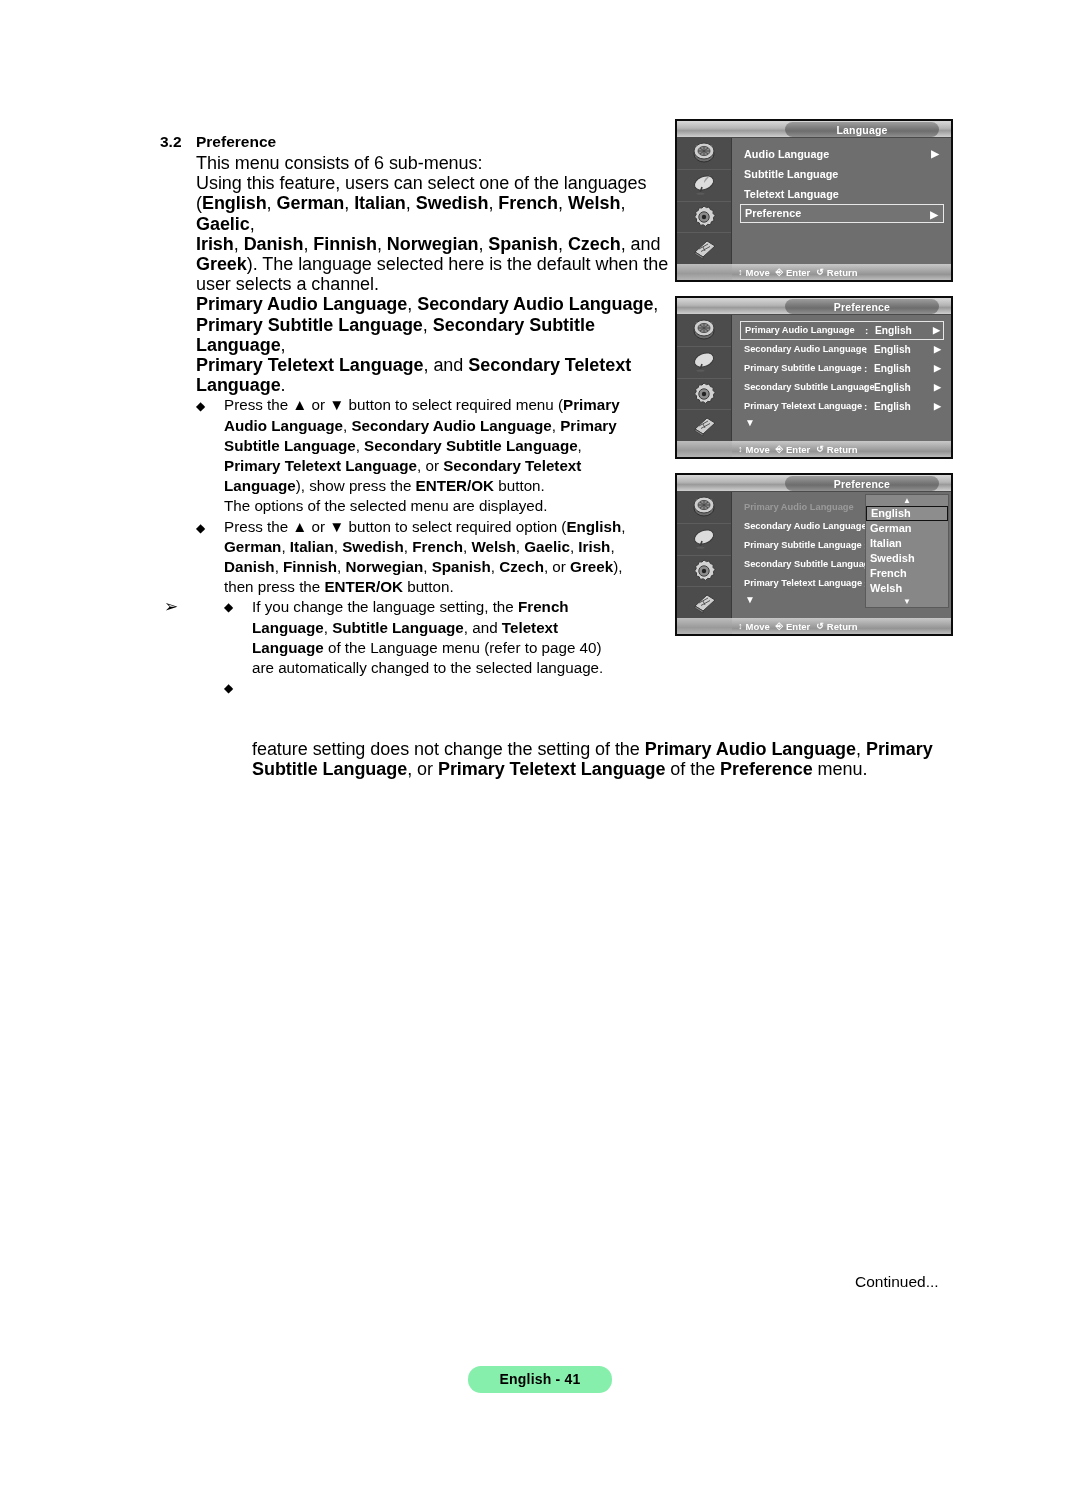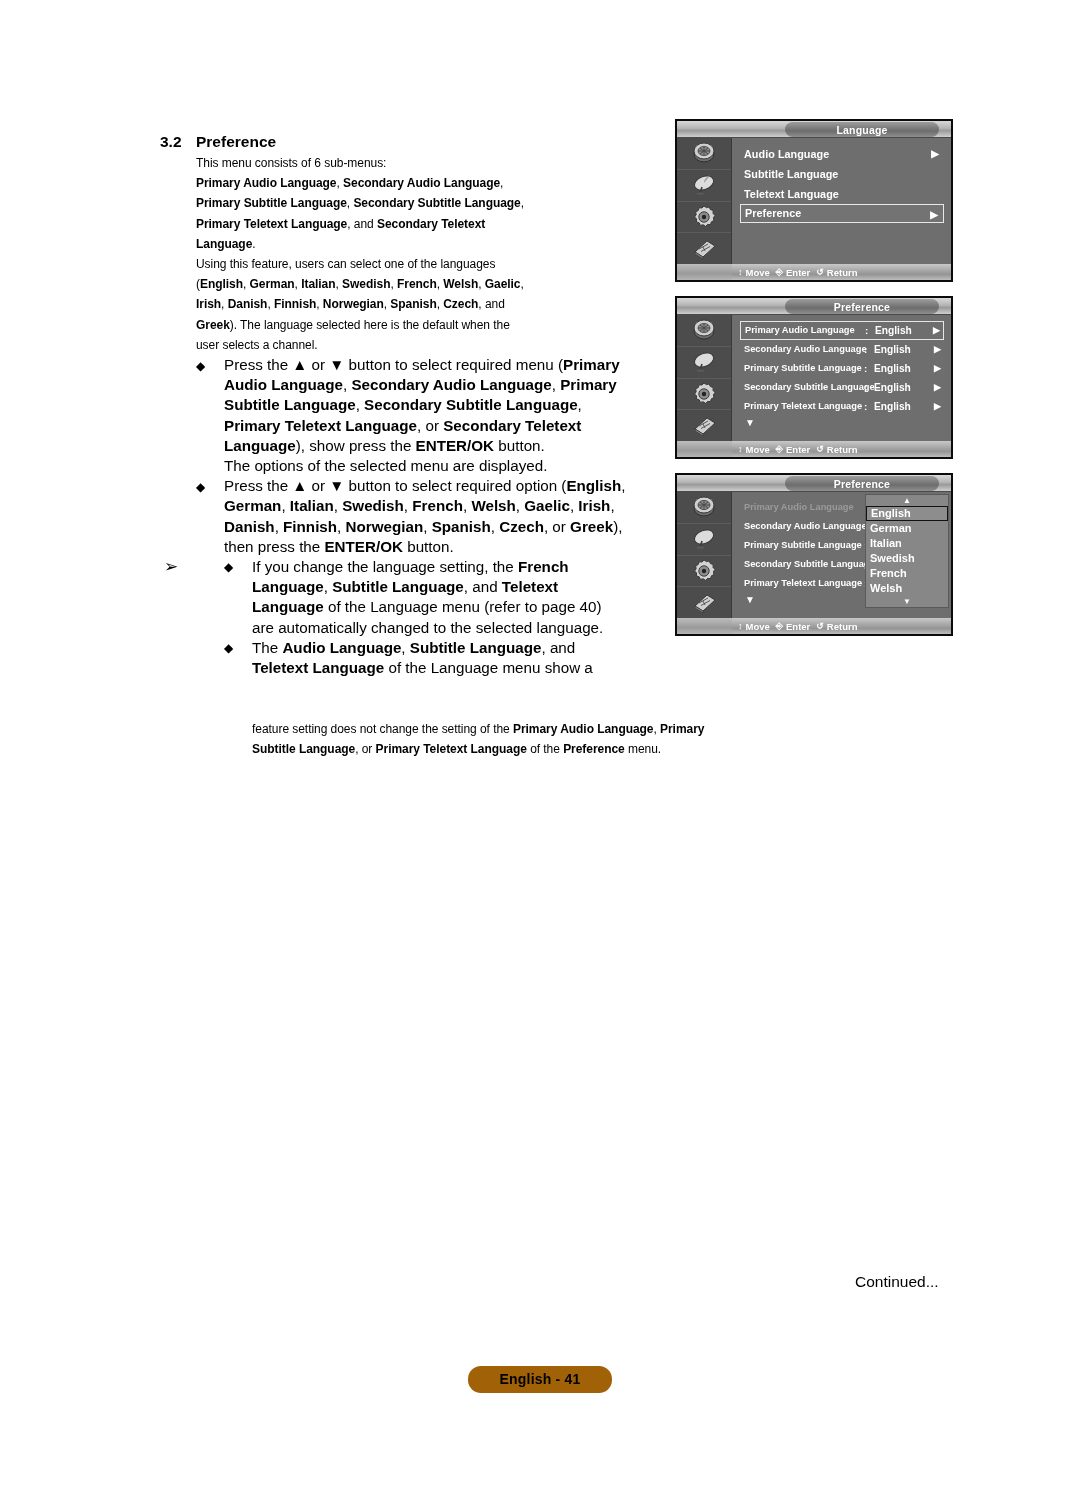--- a/index.html
+++ b/index.html
@@ -31,21 +31,21 @@
     font-size:15.5px;
     font-weight:bold;
     line-height:20px;
     margin-bottom:1px;
   }
   .sec-num { width:36px; flex:0 0 36px; }
   .sec-title { }
 
   .para {
     margin-left:36px;
-    font-size:12px;
+    font-size:18px;
     line-height:20.2px;
     letter-spacing:-0.05px;
   }
   .para b { font-weight:bold; }
 
   .bullet-row {
     display:flex;
     margin-left:36px;
     font-size:15.2px;
     line-height:20.2px;
@@ -264,21 +264,21 @@
   
   .continued {
     position:absolute;
     left:855px; top:1273px;
     font-size:15.5px;
   }
   .pagebadge {
     position:absolute;
     left:468px; top:1366px;
     width:144px; height:27px;
-    background:#a16207;
+    background:#86efac;
     border-radius:13px;
     color:#000;
     font-size:14px;
     font-weight:bold;
     text-align:center;
     line-height:27px;
     letter-spacing:.2px;
   }
 </style>
 </head>
@@ -288,35 +288,35 @@
 
   <div class="text-col">
 
     <div class="sec-head">
       <span class="sec-num">3.2</span>
       <span class="sec-title">Preference</span>
     </div>
 
     <div class="para">
       <span>This menu consists of 6 sub-menus:</span>
-    </div>
-
-    <div class="para">
-      <b>Primary Audio Language</b><span>, </span><b>Secondary Audio Language</b><span>,</span><br>
-      <b>Primary Subtitle Language</b><span>, </span><b>Secondary Subtitle Language</b><span>,</span><br>
-      <b>Primary Teletext Language</b><span>, and </span><b>Secondary Teletext</b><br>
-      <b>Language</b><span>.</span>
     </div>
 
     <div class="para">
       <span>Using this feature, users can select one of the languages</span><br>
       <span>(</span><b>English</b>, <b>German</b>, <b>Italian</b>, <b>Swedish</b>, <b>French</b>, <b>Welsh</b>, <b>Gaelic</b>,<br>
       <b>Irish</b>, <b>Danish</b>, <b>Finnish</b>, <b>Norwegian</b>, <b>Spanish</b>, <b>Czech</b><span>, and</span><br>
       <b>Greek</b><span>). The language selected here is the default when the</span><br>
       <span>user selects a channel.</span>
+    </div>
+
+    <div class="para">
+      <b>Primary Audio Language</b><span>, </span><b>Secondary Audio Language</b><span>,</span><br>
+      <b>Primary Subtitle Language</b><span>, </span><b>Secondary Subtitle Language</b><span>,</span><br>
+      <b>Primary Teletext Language</b><span>, and </span><b>Secondary Teletext</b><br>
+      <b>Language</b><span>.</span>
     </div>
 
     <div class="bullet-row">
       <span class="bul">◆</span>
       <span class="btxt">
         <span>Press the ▲ or ▼ button to select required menu (</span><b>Primary</b><br>
         <b>Audio Language</b>, <b>Secondary Audio Language</b>, <b>Primary</b><br>
         <b>Subtitle Language</b>, <b>Secondary Subtitle Language</b>,<br>
         <b>Primary Teletext Language</b><span>, or </span><b>Secondary Teletext</b><br>
         <b>Language</b><span>), show press the </span><b>ENTER/OK</b><span> button.</span><br>
@@ -341,24 +341,20 @@
         <span>If you change the language setting, the </span><b>French</b><br>
         <b>Language</b>, <b>Subtitle Language</b><span>, and </span><b>Teletext</b><br>
         <b>Language</b><span> of the Language menu (refer to page 40)</span><br>
         <span>are automatically changed to the selected language.</span>
       </span>
     </div>
 
     <div class="note-row">
       <span class="arrow"></span>
       <span class="bul">◆</span>
-      <span class="btxt">
-        <span>The </span><b>Audio Language</b>, <b>Subtitle Language</b><span>, and</span><br>
-        <b>Teletext Language</b><span> of the Language menu show a</span>
-      </span>
     </div>
 
     <div class="para indent2 wide" style="margin-left:92px;">
       <br>
       <br>
       <span>feature setting does not change the setting of the </span><b>Primary Audio Language</b>, <b>Primary</b><br>
       <b>Subtitle Language</b><span>, or </span><b>Primary Teletext Language</b><span> of the </span><b>Preference</b><span> menu.</span>
     </div>
 
   </div>

